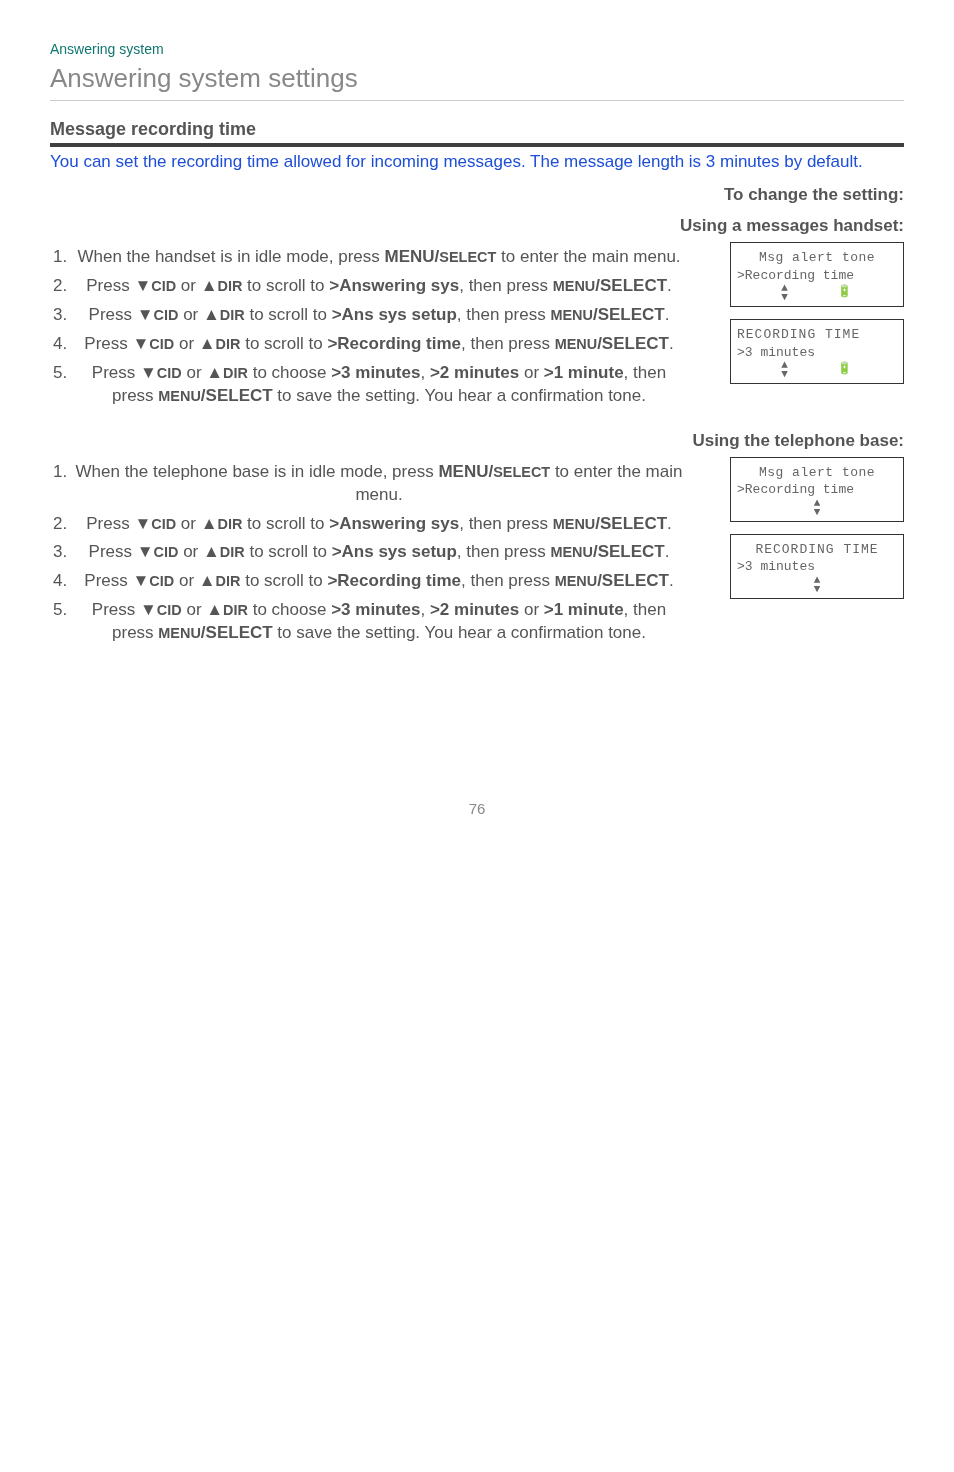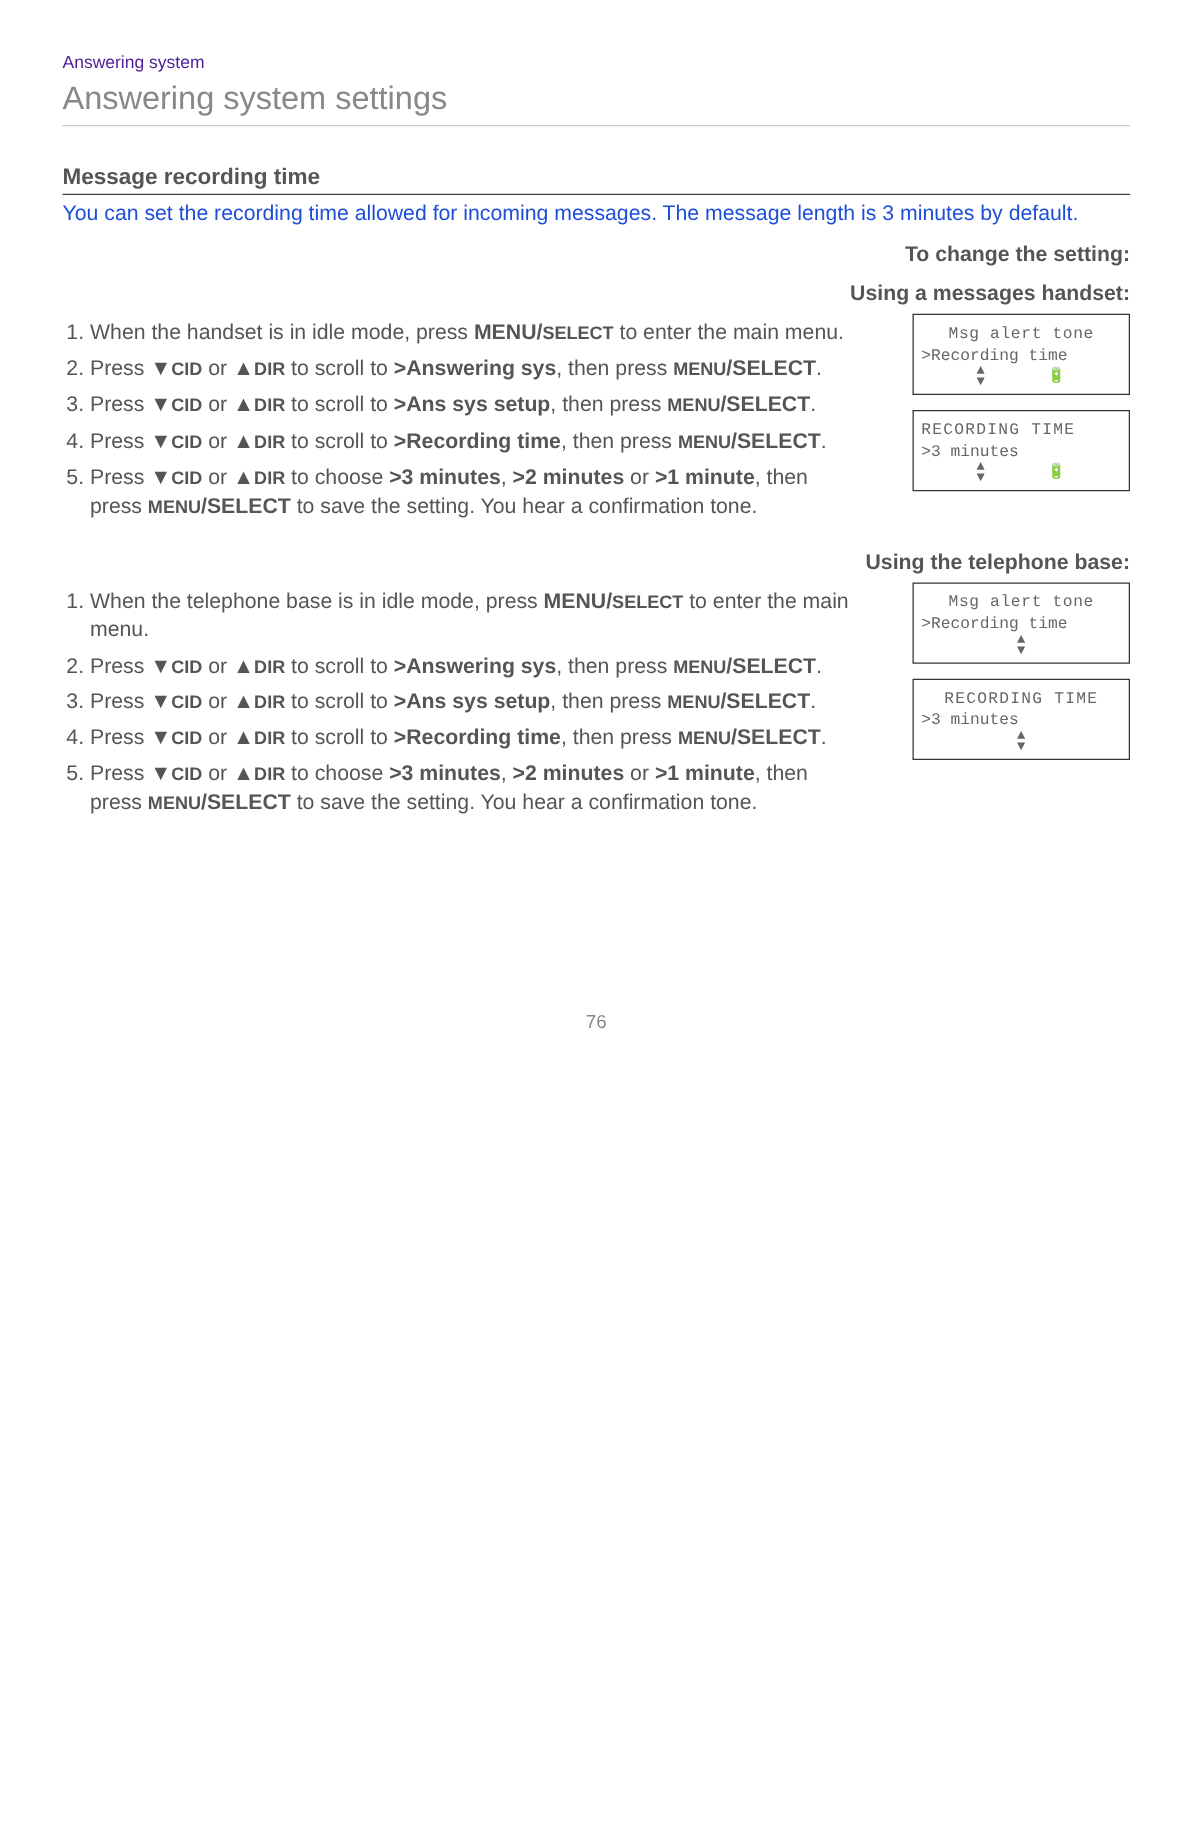--- a/index.html
+++ b/index.html
@@ -8,54 +8,54 @@
     font-family: Arial, Helvetica, sans-serif;
     color: #333;
     background: #fff;
     width: 954px;
     box-sizing: border-box;
     font-size: 17px;
     line-height: 1.35;
   }
   .breadcrumb {
     font-size: 14px;
-    color: #4c1d95;
+    color: #0f766e;
     margin-bottom: 2px;
   }
   h1 {
     font-size: 26px;
     font-weight: normal;
     color: #888;
-    margin: 0 0 28px 0;
+    margin: 0 0 16px 0;
     border-bottom: 1px solid #ccc;
     padding-bottom: 4px;
   }
   h2 {
     font-size: 18px;
     font-weight: bold;
     margin: 6px 0 4px 0;
-    border-bottom: 1px solid #404040;
+    border-bottom: 4px solid #404040;
     padding-bottom: 2px;
     color: #555;
   }
   p { margin: 4px 0 10px 0; color:#1d4ed8; }
   .subhead {
     font-weight: bold;
     margin: 8px 0 4px 0;
     color:#555;
     text-align:right;
   }
   ol {
     margin: 4px 0 14px 0;
     padding-left: 22px;
     color:#555;
   }
   ol li { margin-bottom: 6px; }
   .row { display: flex; align-items: flex-start; }
-  .col-text { flex: 1; padding-right: 10px; }
+  .col-text { flex: 1; padding-right: 10px; text-align: center; }
   .col-screens { display: flex; flex-direction: column; gap: 12px; padding-left: 34px; }
   .screen {
     border: 1.5px solid #333;
     width: 160px;
     padding: 6px 6px 4px 6px;
     font-family: "Courier New", monospace;
     font-size: 13px;
     color: #666;
     background: #fff;
   }

